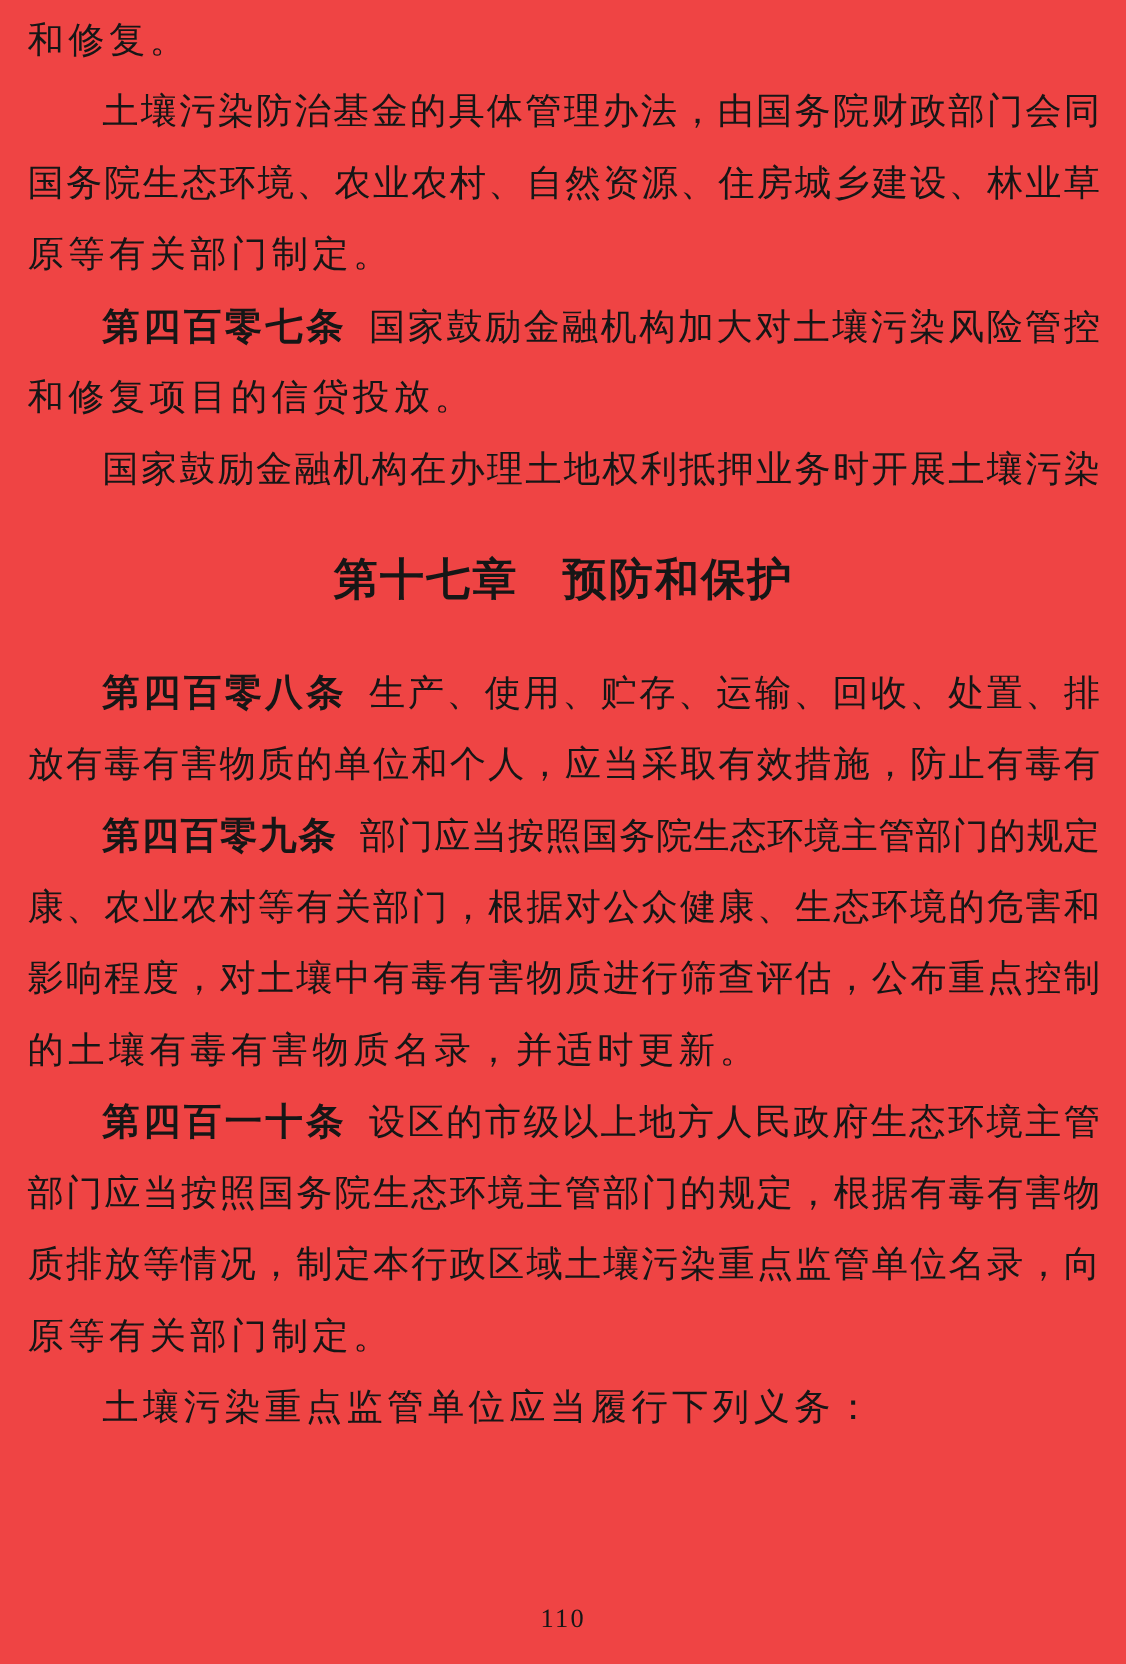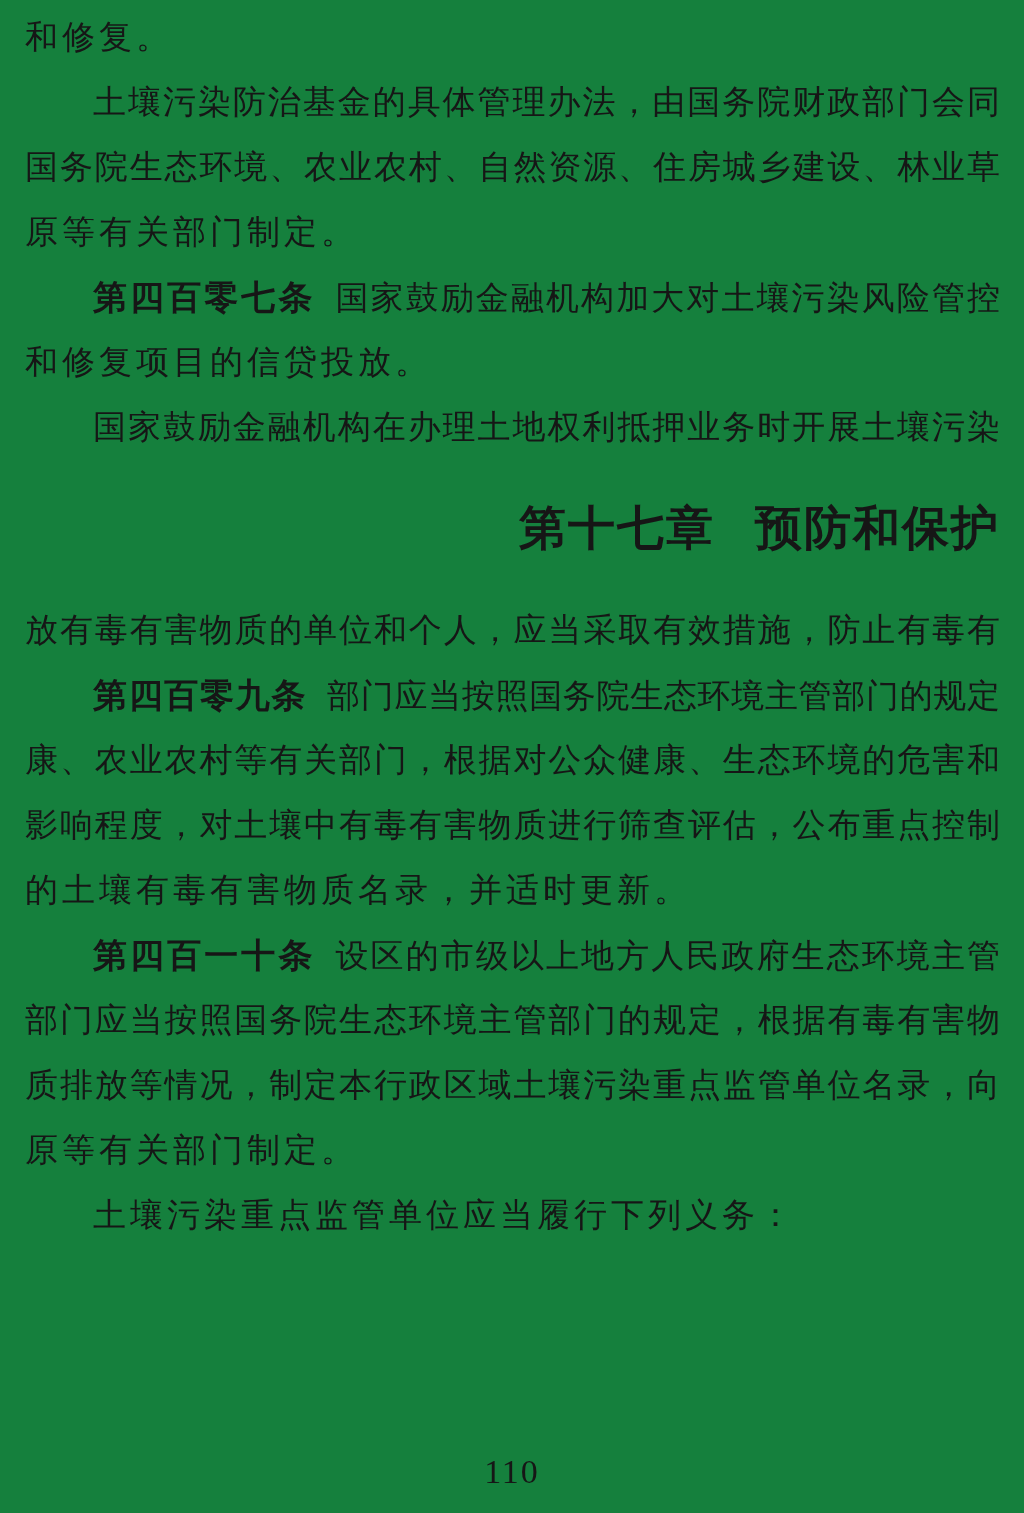--- a/index.html
+++ b/index.html
@@ -4,21 +4,21 @@
 <style>
   html, body {
     margin: 0;
     padding: 0;
     background: #ffffff;
   }
   .page {
     position: relative;
     width: 1024px;
     height: 1513px;
-    background: #15803d;
+    background: #ef4444;
     color: #161616;
     font-family: "Liberation Serif", "DejaVu Serif", serif;
     overflow: hidden;
   }
   .column {
     position: absolute;
     left: 25px;
     top: 5px;
     width: 975px;
   }
@@ -48,56 +48,57 @@
     font-size: 34px;
     letter-spacing: 1px;
     margin-right: 20px;
   }
   
   .chapter {
     height: 65px;
     line-height: 65px;
     margin-top: 35px;
     margin-bottom: 38px;
-    text-align: right;
+    text-align: center;
     font-family: "Liberation Sans", "DejaVu Sans", sans-serif;
     font-weight: 700;
-    font-size: 47px;
+    font-size: 40px;
     letter-spacing: 2px;
   }
   .chapter .gap {
     display: inline-block;
     width: 40px;
   }
   .pageno {
     position: absolute;
     left: 0;
     right: 0;
     top: 1452px;
     height: 40px;
     line-height: 40px;
     text-align: center;
-    font-size: 34px;
+    font-size: 24px;
     letter-spacing: 2px;
     font-family: "Liberation Serif", "DejaVu Serif", serif;
   }
 </style>
 </head>
 <body>
 
 <div class="page">
   <div class="column">
       <div class="line plain"><span>和修复。</span></div>
       <div class="line justify indent"><span>土壤污染防治基金的具体管理办法，由国务院财政部门会同</span></div>
       <div class="line justify"><span>国务院生态环境、农业农村、自然资源、住房城乡建设、林业草</span></div>
       <div class="line plain"><span>原等有关部门制定。</span></div>
       <div class="line justify indent"><span class="art">第四百零七条</span><span>国家鼓励金融机构加大对土壤污染风险管控</span></div>
       <div class="line plain"><span>和修复项目的信贷投放。</span></div>
       <div class="line justify indent"><span>国家鼓励金融机构在办理土地权利抵押业务时开展土壤污染</span></div>
       <div class="chapter"><span>第十七章</span><span class="gap"></span><span>预防和保护</span></div>
+      <div class="line justify indent"><span class="art">第四百零八条</span><span>生产、使用、贮存、运输、回收、处置、排</span></div>
       <div class="line justify"><span>放有毒有害物质的单位和个人，应当采取有效措施，防止有毒有</span></div>
       <div class="line justify indent"><span class="art">第四百零九条</span><span>部门应当按照国务院生态环境主管部门的规定</span></div>
       <div class="line justify"><span>康、农业农村等有关部门，根据对公众健康、生态环境的危害和</span></div>
       <div class="line justify"><span>影响程度，对土壤中有毒有害物质进行筛查评估，公布重点控制</span></div>
       <div class="line plain"><span>的土壤有毒有害物质名录，并适时更新。</span></div>
       <div class="line justify indent"><span class="art">第四百一十条</span><span>设区的市级以上地方人民政府生态环境主管</span></div>
       <div class="line justify"><span>部门应当按照国务院生态环境主管部门的规定，根据有毒有害物</span></div>
       <div class="line justify"><span>质排放等情况，制定本行政区域土壤污染重点监管单位名录，向</span></div>
       <div class="line plain"><span>原等有关部门制定。</span></div>
       <div class="line plain indent"><span>土壤污染重点监管单位应当履行下列义务：</span></div>

